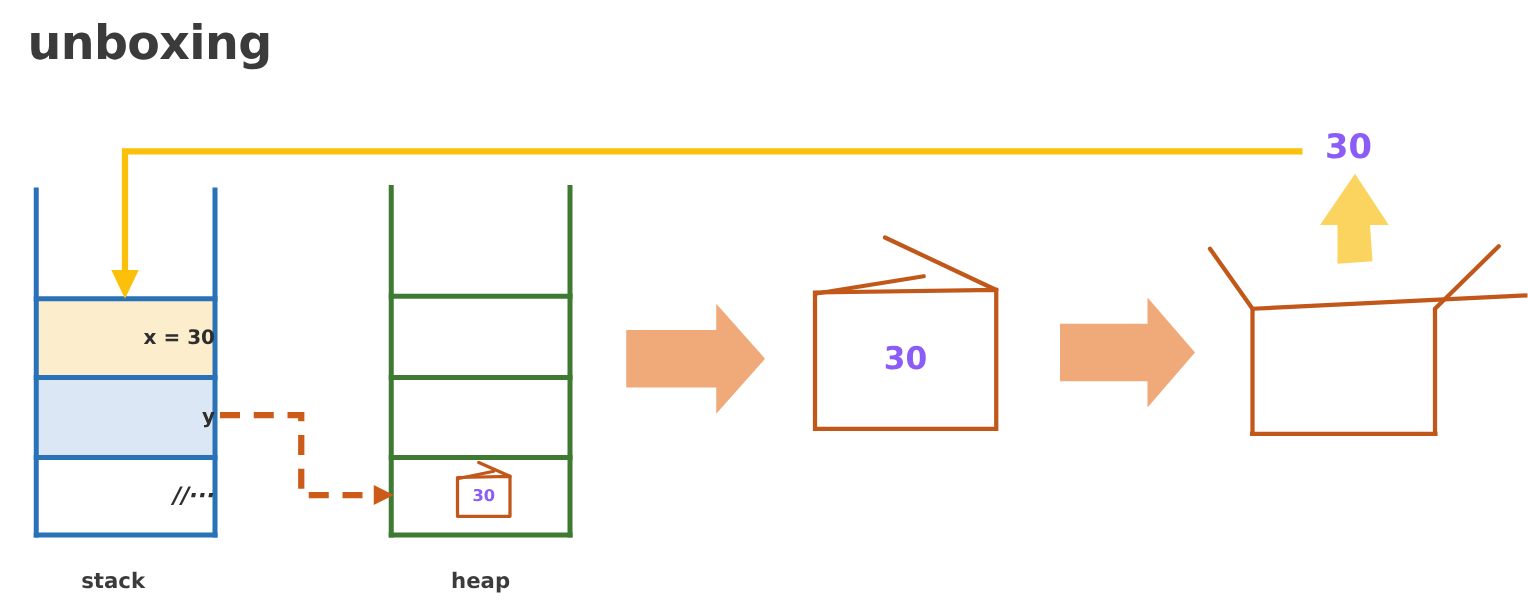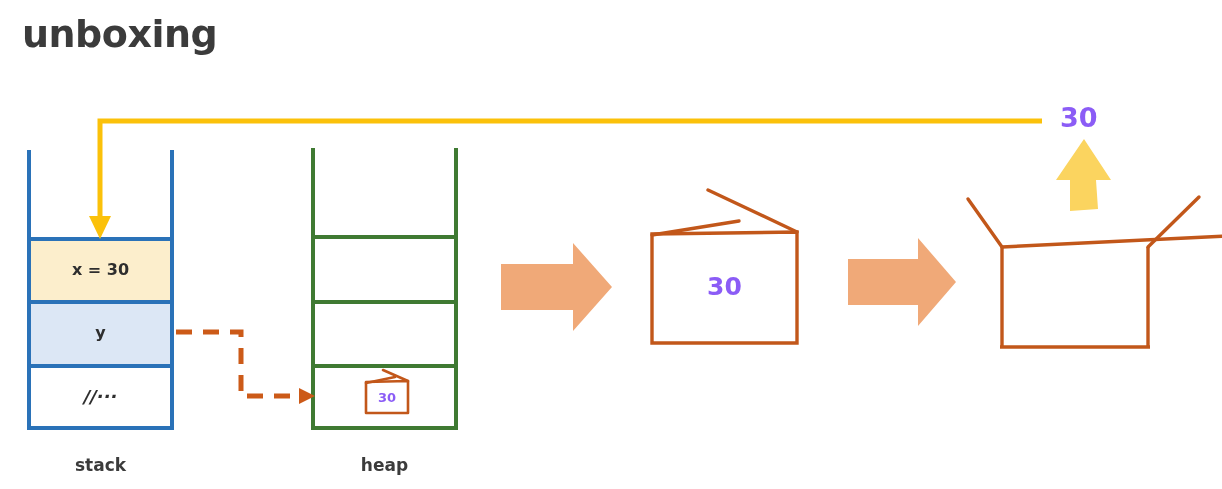--- a/index.html
+++ b/index.html
@@ -31,21 +31,21 @@
     letter-spacing: -0.5px;
     color: #3b3b3b;
     white-space: nowrap;
   }
   .cell-label {
     position: absolute;
     font-family: "DejaVu Sans", sans-serif;
     font-weight: bold;
     font-size: 16px;
     color: #2e2e2e;
-    text-align: center;
+    text-align: right;
     white-space: nowrap;
   }
   .struct-label {
     position: absolute;
     font-family: "DejaVu Sans", sans-serif;
     font-weight: bold;
     font-size: 17px;
     color: #3b3b3b;
     text-align: center;
     white-space: nowrap;
@@ -135,21 +135,21 @@
   </g>
 
 </svg>
 
 <div class="cell-label" style="left:29px; top:260px; width:143px;">x = 30</div>
 
 <div class="cell-label" style="left:29px; top:323px; width:143px;">y</div>
 
 <div class="cell-label italic-cell" style="left:29px; top:386px; width:143px; font-size:18px;">//···</div>
 
-<div class="struct-label" style="left:29px; top:455px; width:143px;">stack</div>
+<div class="struct-label" style="left:19px; top:455px; width:143px;">stack</div>
 
 <div class="struct-label" style="left:313px; top:455px; width:143px;text-align:center;">heap</div>
 
 <div class="box-value val-small" style="left:366px; top:390px; width:42px;">30</div>
 
 <div class="box-value val-mid" style="left:652px; top:272px; width:145px;">30</div>
 
 <div class="box-value val-out" style="left:1060px; top:102px; width:60px; text-align:left;">30</div>
 
 </body></html>

